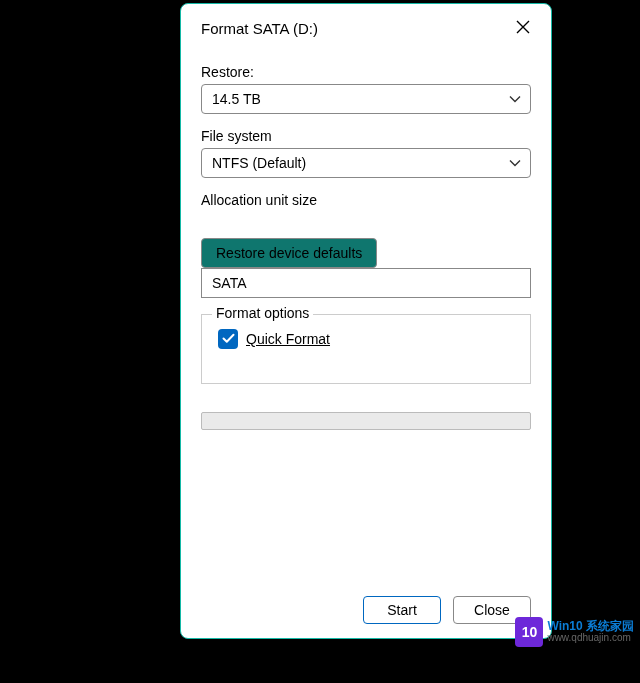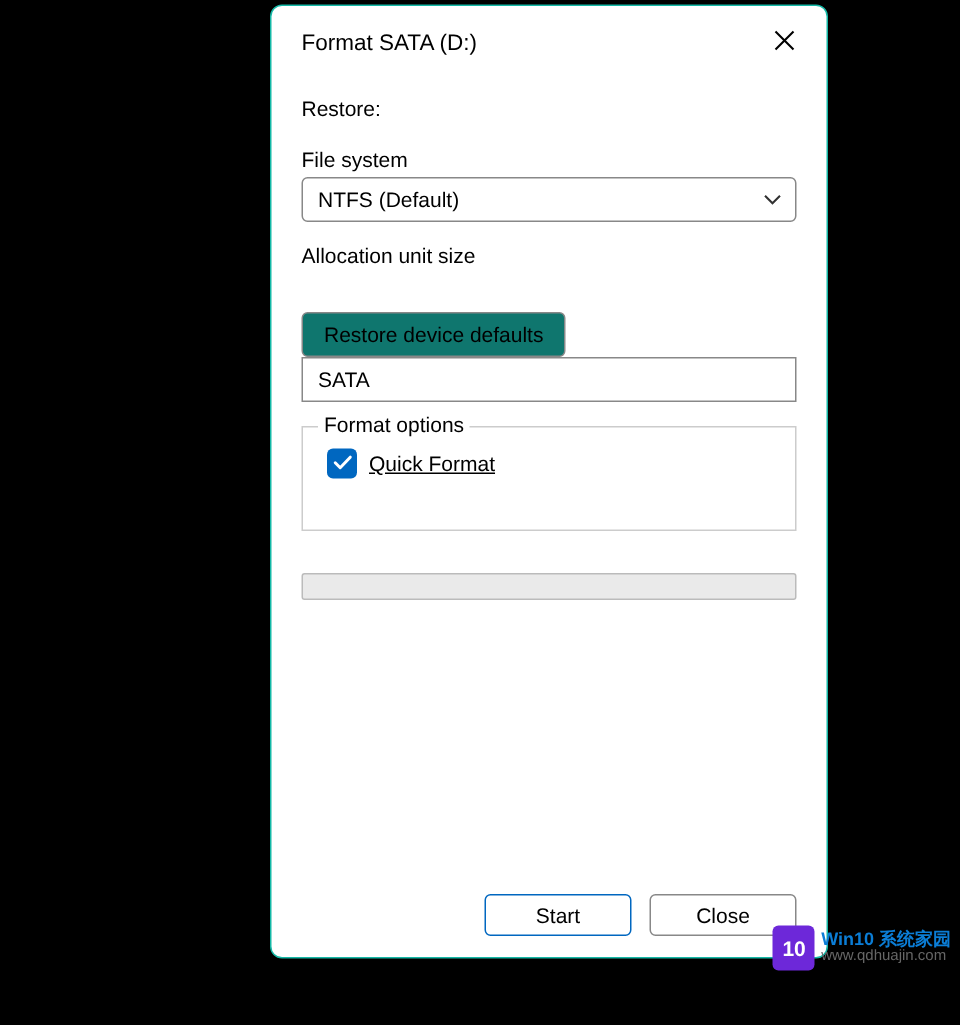--- a/index.html
+++ b/index.html
@@ -162,21 +162,21 @@
     .spacer {
       flex: 1;
     }
     .button-row {
       display: flex;
       justify-content: flex-end;
       gap: 12px;
       margin-top: 12px;
     }
     .dlg-button {
-      width: 98px;
+      width: 78px;
       height: 28px;
       border: 1px solid #888;
       border-radius: 4px;
       background: #fff;
       font-size: 14px;
       font-family: inherit;
       cursor: pointer;
     }
     .dlg-button.primary {
       border-color: #0067C0;
@@ -227,20 +227,30 @@
         <svg viewBox="0 0 14 14">
             <path d="M1 1 L13 13 M13 1 L1 13" stroke="#000" stroke-width="1.4" fill="none"></path>
           </svg>
       </span>
     </div>
   </div>
 
   <div class="content">
 
     <div class="field-label first">Restore:</div>
+    <div class="select-wrap">
+      <div class="select">
+          <span>14.5 TB</span>
+        </div>
+      <span class="chevron">
+        <svg viewBox="0 0 12 8">
+            <path d="M1 1.5 L6 6.5 L11 1.5" stroke="#333" stroke-width="1.4" fill="none"></path>
+          </svg>
+      </span>
+    </div>
 
     <div class="field-label">File system</div>
     <div class="select-wrap">
       <div class="select">
           <span>NTFS (Default)</span>
         </div>
       <span class="chevron">
         <svg viewBox="0 0 12 8">
             <path d="M1 1.5 L6 6.5 L11 1.5" stroke="#333" stroke-width="1.4" fill="none"></path>
           </svg>

